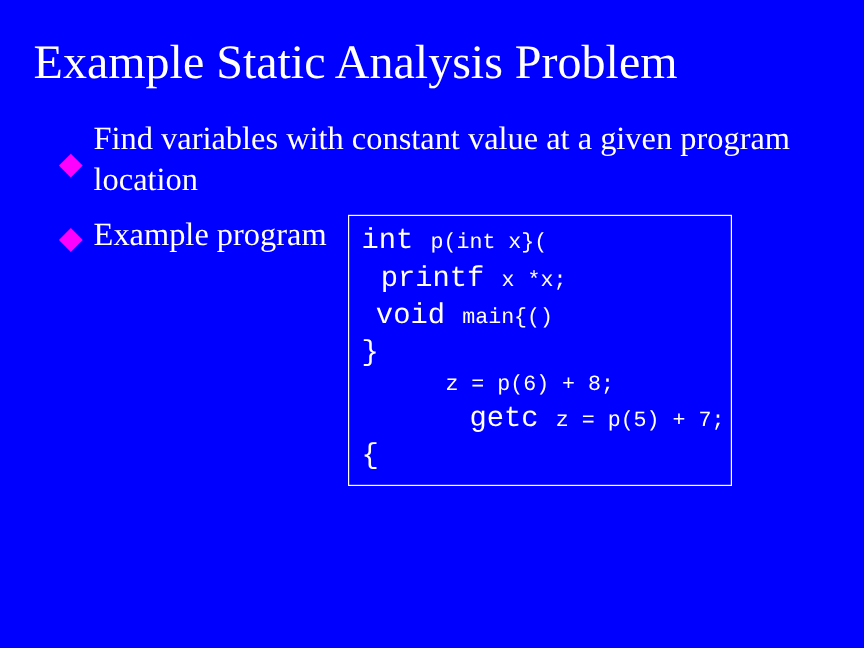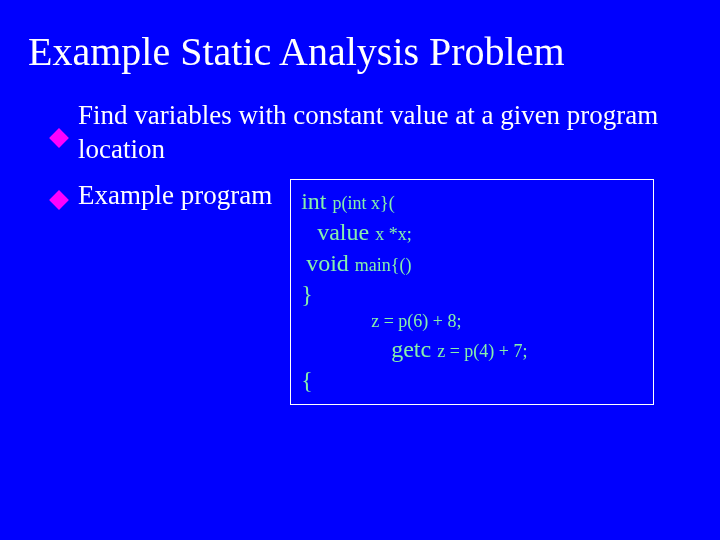--- a/index.html
+++ b/index.html
@@ -40,27 +40,27 @@
   .bullet-text {
     max-width: 600px;
   }
   .row2 {
     display: flex;
     align-items: flex-start;
     margin-top: 12px;
   }
   .codebox {
     border: 1px solid #fff;
-    color: #86efac;
-    font-family: Liberation Serif, serif;
+    color: #ffffff;
+    font-family: Liberation Mono, monospace;
     font-size: 20px;
     line-height: 1.3;
     padding: 6px 10px 8px 10px;
     margin-left: 18px;
-    width: 364px;
+    width: 320px;
   }
   .codeline { white-space: pre; }
   .kw { font-size: 24px; }
   .sm { font-size: 18px; }
   .indent1 { padding-left: 16px; }
   .indent2 { padding-left: 70px; }
   .indent3 { padding-left: 90px; }
 </style>
 </head>
 <body>
@@ -75,22 +75,22 @@
   </div>
 
   <div class="row2">
     <div class="bullet-item">
       <div class="diamond"></div>
       <div class="bullet-text">Example program</div>
     </div>
 
     <div class="codebox">
       <div class="codeline"><span class="kw">int </span><span class="sm">p(int x}(</span></div>
-      <div class="codeline indent1"><span class="kw">value </span><span class="sm">x *x;</span></div>
+      <div class="codeline indent1"><span class="kw">printf </span><span class="sm">x *x;</span></div>
       <div class="codeline"> <span class="kw">void </span><span class="sm">main{()</span></div>
       <div class="codeline kw">}</div>
       <div class="codeline indent2 sm">z = p(6) + 8;</div>
-      <div class="codeline indent3"><span class="kw">getc </span><span class="sm">z = p(4) + 7;</span></div>
+      <div class="codeline indent3"><span class="kw">getc </span><span class="sm">z = p(5) + 7;</span></div>
       <div class="codeline kw">{</div>
     </div>
   </div>
 
 </div>
 
 </body></html>

